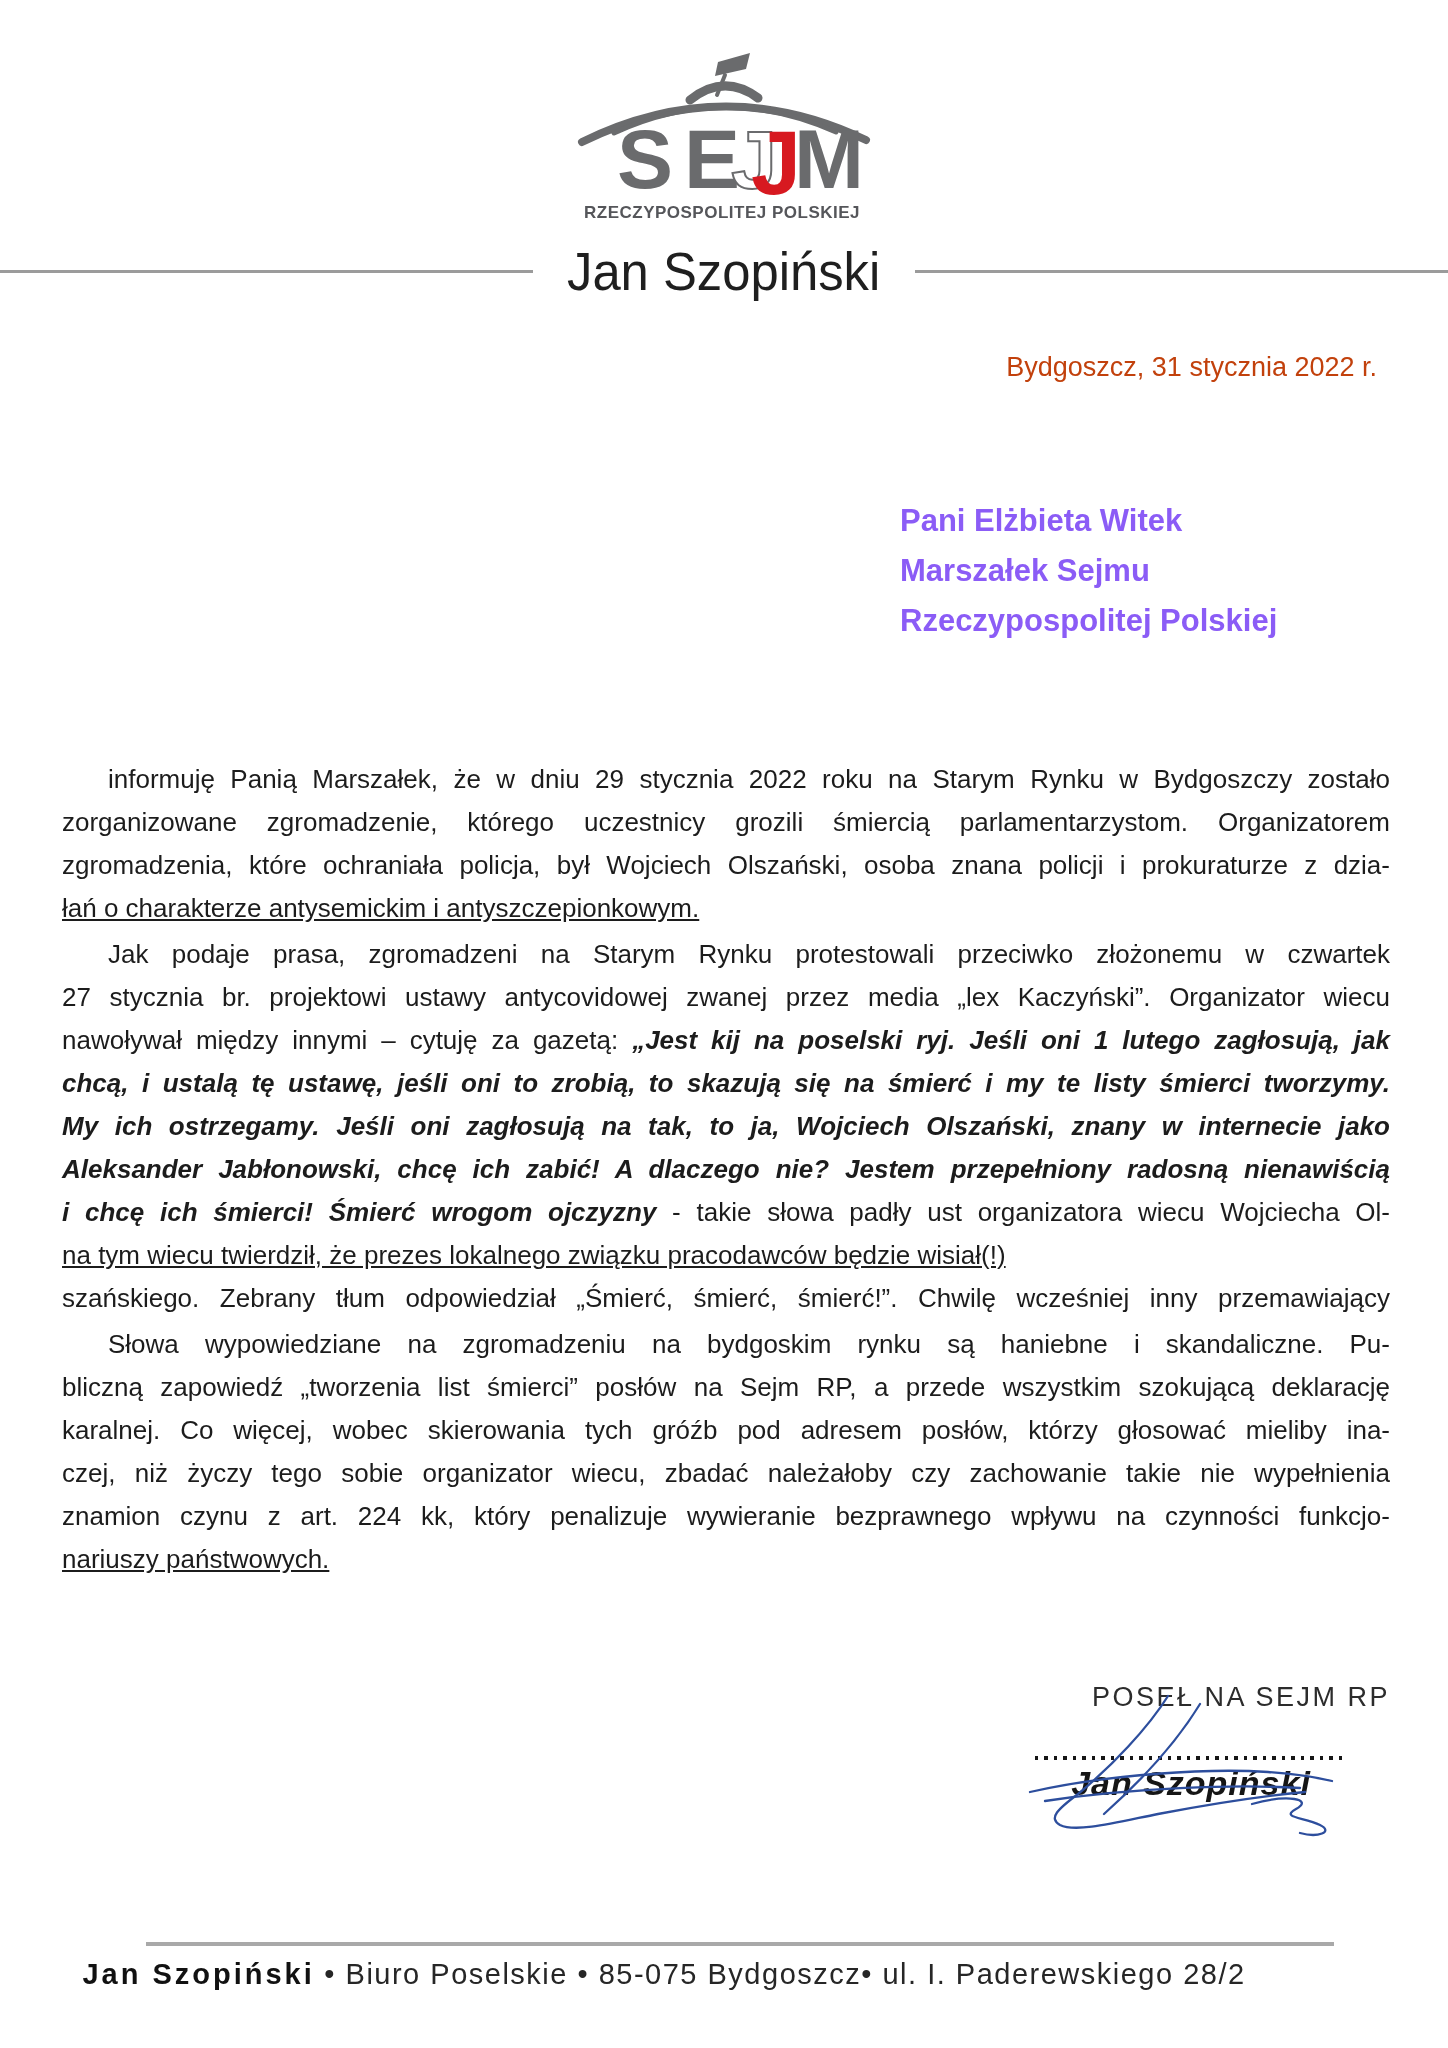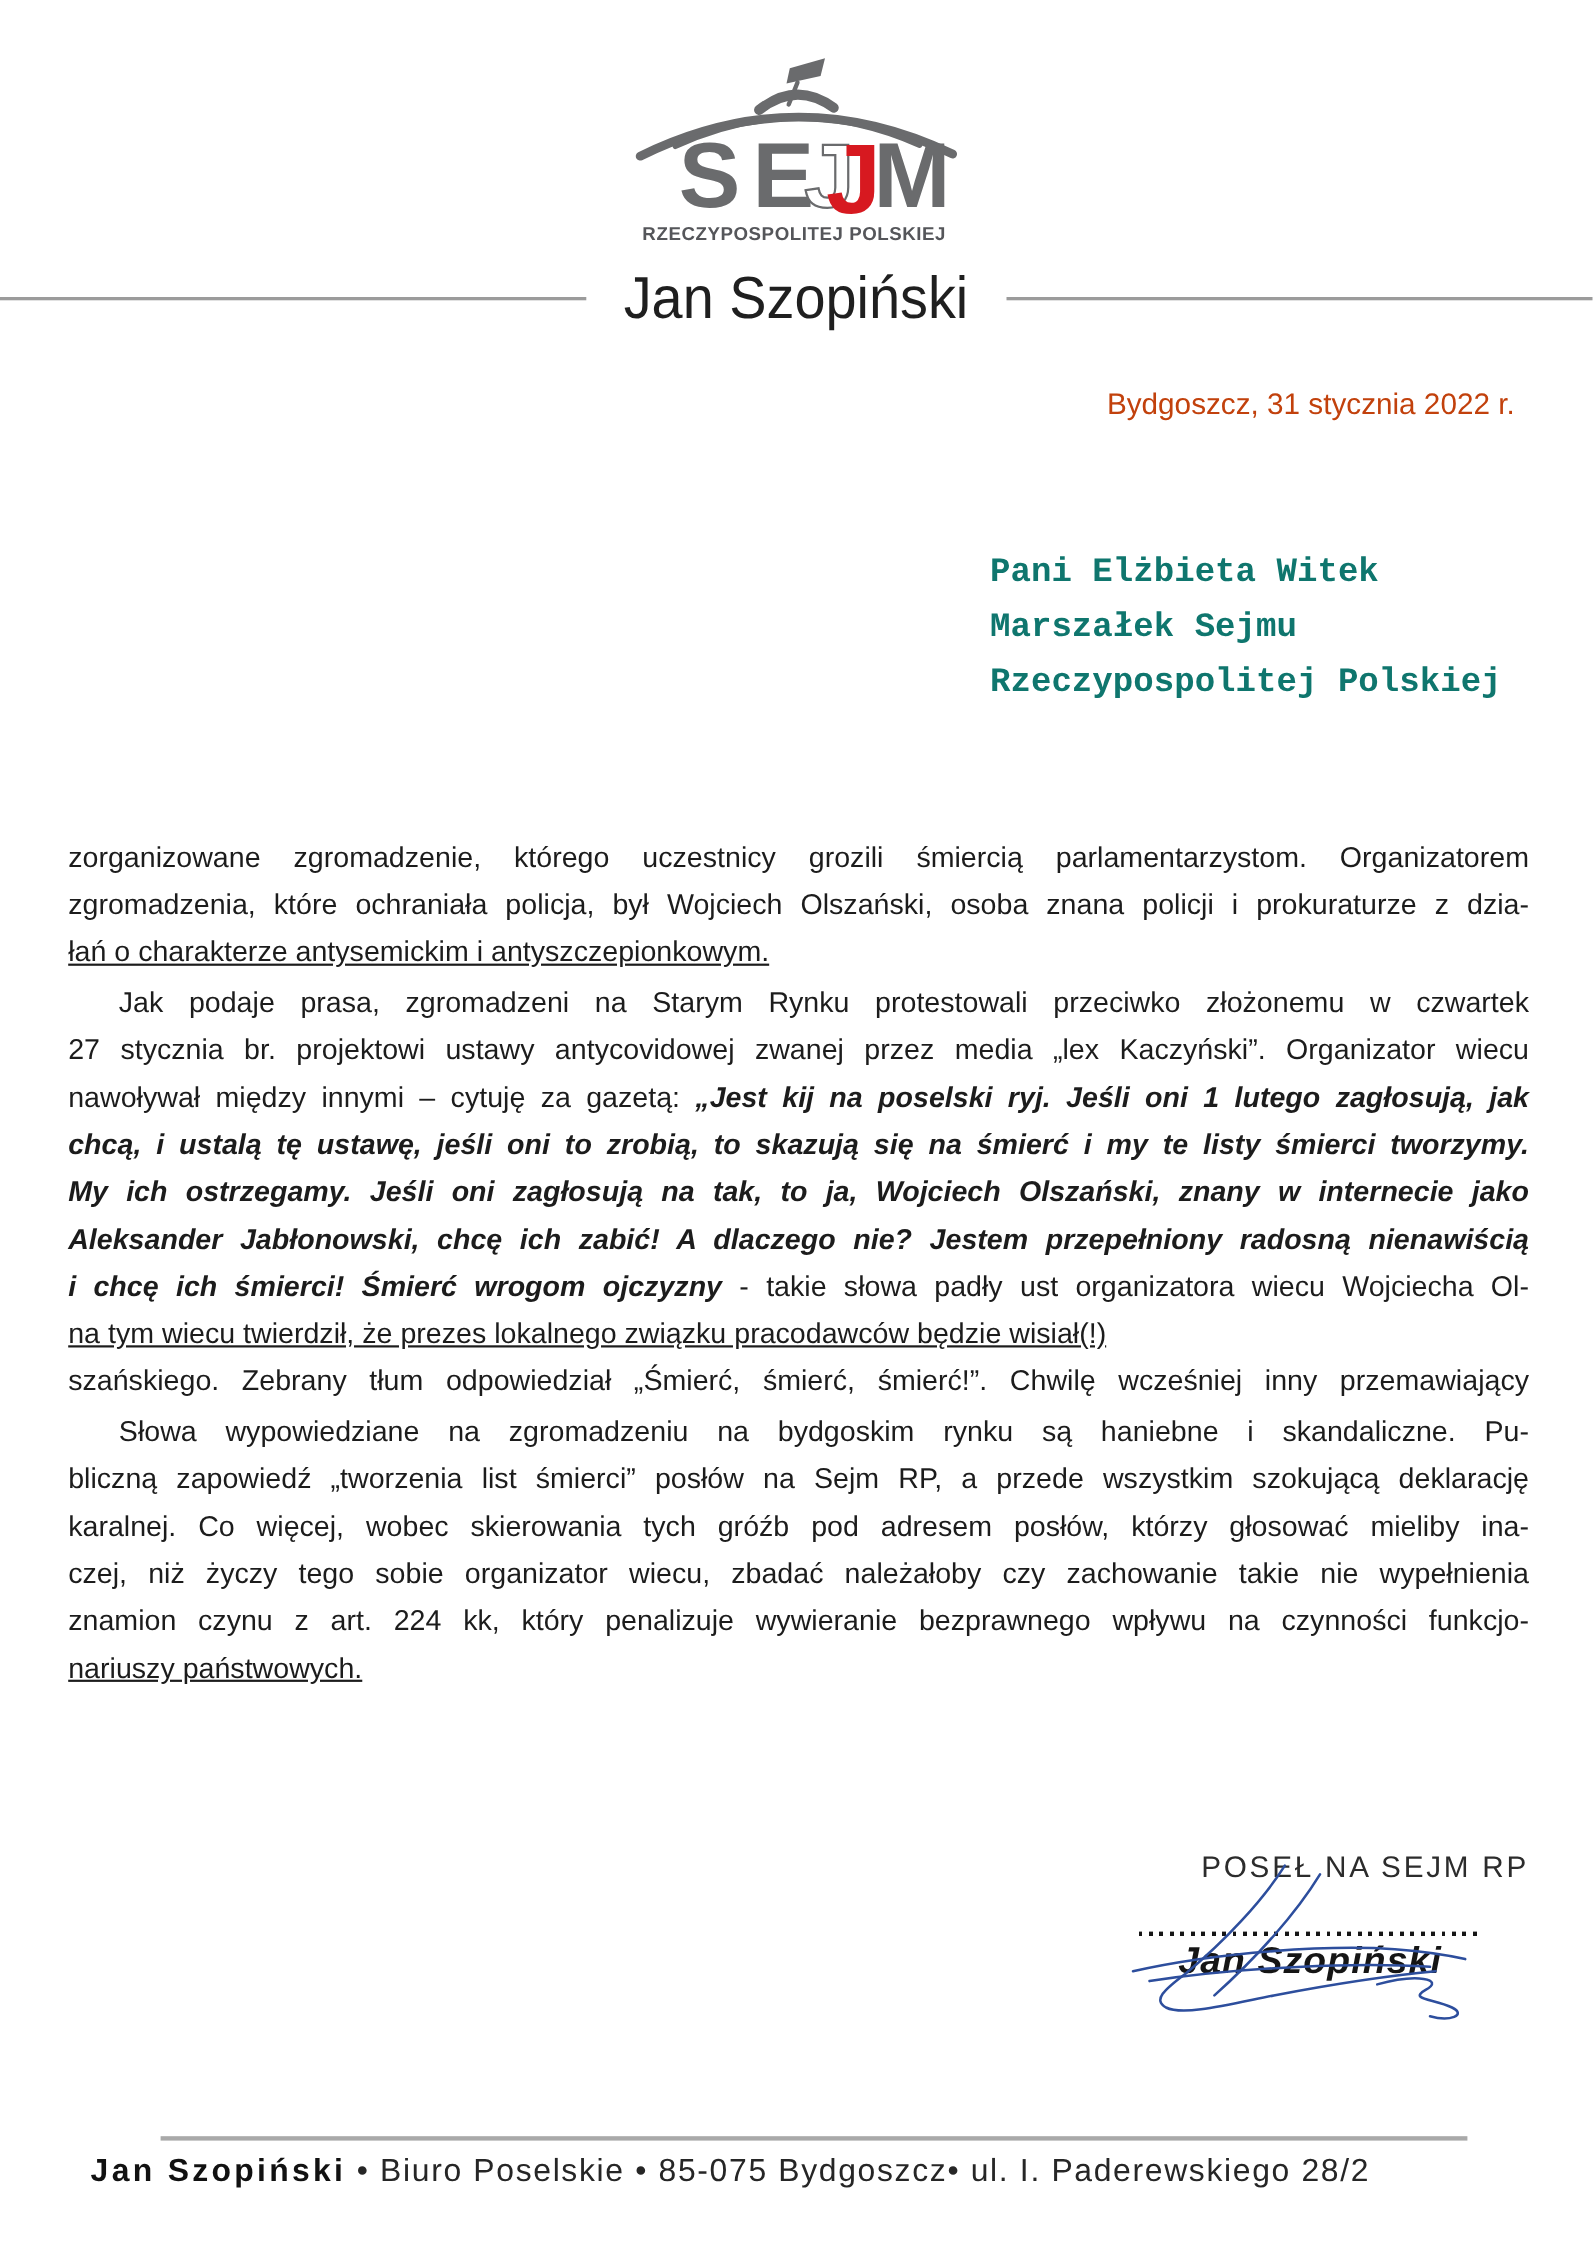--- a/index.html
+++ b/index.html
@@ -14,21 +14,21 @@
     position:absolute;left:0;top:238px;width:1448px;height:66px;
     display:flex;align-items:center;gap:24px;
   }
   .header-name .rule{flex:1;height:3px;background:#9b9b9b;}
   .header-name .nm{
     font-size:54px;font-weight:400;color:#1f1f1f;white-space:nowrap;
     transform:scaleX(0.94);transform-origin:center;letter-spacing:0px;
   }
   
   .date{position:absolute;right:71px;top:352px;font-size:27px;color:#c2410c;text-align:right;}
-  .addressee{position:absolute;left:900px;top:496px;font-size:31px;font-weight:700;line-height:50px;color:#0f766e;font-family:Liberation Mono, monospace;}
+  .addressee{position:absolute;left:900px;top:496px;font-size:31px;font-weight:700;line-height:50px;color:#8b5cf6;}
   
   .body-text{position:absolute;left:62px;top:758px;width:1328px;font-size:26px;line-height:43px;color:#1c1c1c;}
   .para{margin:0 0 3px 0;}
   .line{text-align:justify;text-align-last:justify;white-space:normal;}
   .line.last{text-align:left;text-align-last:left;text-decoration:underline;}
   .line.indent{text-indent:46px;}
   .bi{font-weight:700;font-style:italic;}
   
   .sig-title{position:absolute;left:1092px;top:1682px;font-size:27px;letter-spacing:2.5px;color:#2c2c2c;white-space:nowrap;}
   .dotted{position:absolute;left:1035px;top:1756px;width:312px;height:4px;
@@ -76,20 +76,21 @@
   <div class="date">Bydgoszcz, 31 stycznia 2022 r.</div>
 
   <div class="addressee">
     <div>Pani Elżbieta Witek</div>
     <div>Marszałek Sejmu</div>
     <div>Rzeczypospolitej Polskiej</div>
   </div>
 
   <div class="body-text">
       <div class="para">
+        <div class="line indent"><span>informuję Panią Marszałek, że w dniu 29 stycznia 2022 roku na Starym Rynku w Bydgoszczy zostało</span></div>
         <div class="line"><span>zorganizowane zgromadzenie, którego uczestnicy grozili śmiercią parlamentarzystom. Organizatorem</span></div>
         <div class="line"><span>zgromadzenia, które ochraniała policja, był Wojciech Olszański, osoba znana policji i prokuraturze z dzia-</span></div>
         <div class="line last"><span>łań o charakterze antysemickim i antyszczepionkowym.</span></div>
       </div>
       <div class="para">
         <div class="line indent"><span>Jak podaje prasa, zgromadzeni na Starym Rynku protestowali przeciwko złożonemu w czwartek</span></div>
         <div class="line"><span>27 stycznia br. projektowi ustawy antycovidowej zwanej przez media „lex Kaczyński”. Organizator wiecu</span></div>
         <div class="line"><span>nawoływał między innymi – cytuję za gazetą: </span><span class="bi">„Jest kij na poselski ryj. Jeśli oni 1 lutego zagłosują, jak</span></div>
         <div class="line"><span class="bi">chcą, i ustalą tę ustawę, jeśli oni to zrobią, to skazują się na śmierć i my te listy śmierci tworzymy.</span></div>
         <div class="line"><span class="bi">My ich ostrzegamy. Jeśli oni zagłosują na tak, to ja, Wojciech Olszański, znany w internecie jako</span></div>

